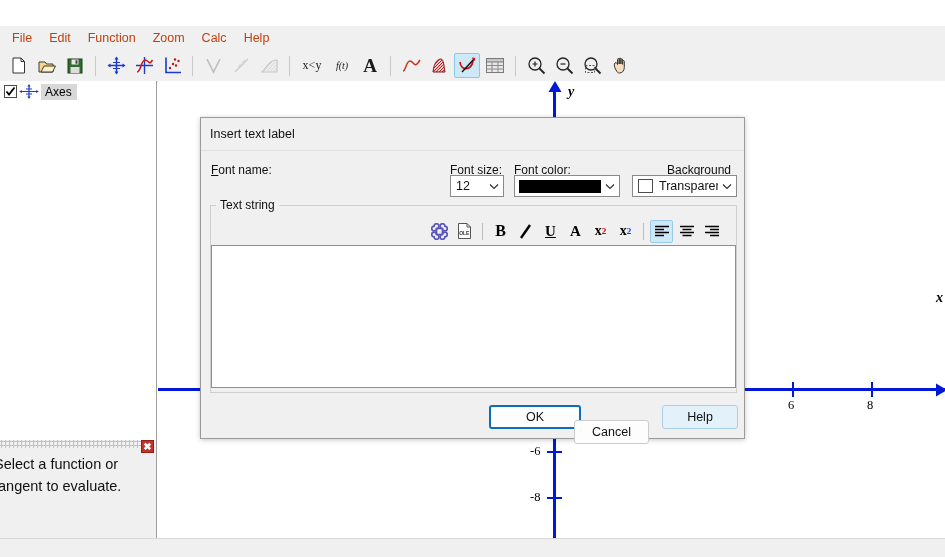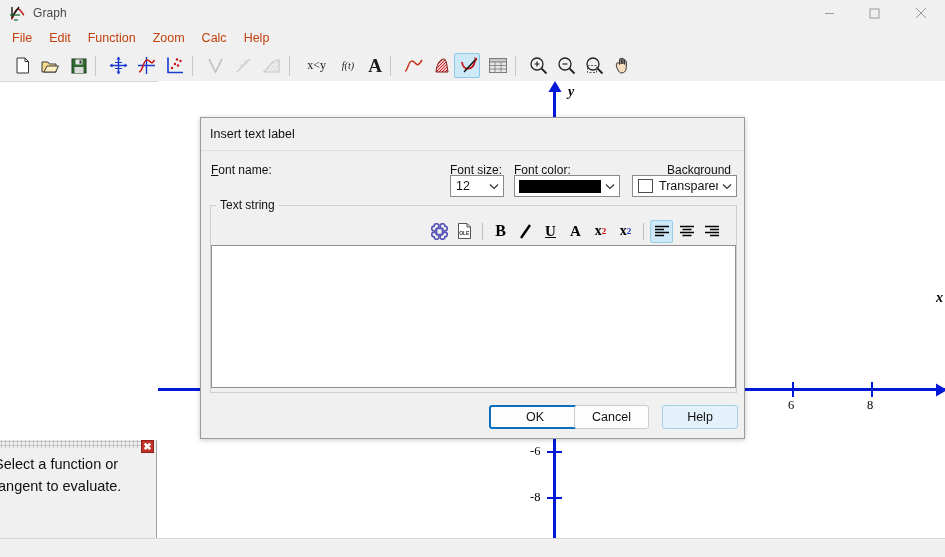--- a/index.html
+++ b/index.html
@@ -54,21 +54,21 @@
 
   
   .toolbar {
     position: absolute; left: 0; top: 50px; width: 945px; height: 31px;
     background: #f0f0f0;
     border-bottom: 1px solid #d4d4d4;
     display: flex; align-items: center;
   }
   .tb-btn {
     width: 26px; height: 25px; margin: 0 1px;
-    display: flex; align-items: center; justify-content: flex-end;
+    display: flex; align-items: center; justify-content: center;
     border: 1px solid transparent; border-radius: 2px;
     box-sizing: border-box;
   }
   .tb-btn.active {
     background: #cde8f7; border: 1px solid #8cc6e8;
   }
   .tb-sep {
     width: 1px; height: 20px; background: #c8c8c8; margin: 0 6px;
   }
   .tb-gap { width: 5px; }
@@ -246,48 +246,20 @@
     display: flex; align-items: center; justify-content: center;
   }
   .dlg-btn.primary { border: 2px solid #0a6ebd; background: #fdfdfd; }
   .dlg-btn.hover   { background: #e3f1fa; border: 1px solid #a8cfe8; }
 </style>
 </head>
 <body>
 
 <div class="app">
 
-  <div class="titlebar">
-    <div class="title-icon">
-      <svg width="17" height="17" viewBox="0 0 17 17">
-        <path d="M2 14 C5 14, 5 4, 9 4 C12 4, 13 9, 15 10" stroke="#c02020" stroke-width="1.6" fill="none"></path>
-        <path d="M3 2 L3 13 M10 2 L3.5 11" stroke="#1a1a1a" stroke-width="1.4" fill="none"></path>
-        <path d="M1 10 L11 10" stroke="#1a6b2a" stroke-width="1.3"></path>
-        <path d="M5 15 L9 15" stroke="#1a6b2a" stroke-width="1.2"></path>
-      </svg>
-    </div>
-    <div class="title-text">Graph</div>
-    <div class="win-controls">
-      <div class="win-btn">
-        <svg width="11" height="11" viewBox="0 0 11 11">
-            <path d="M1 5.5 L10 5.5" stroke="#9a9a9a" stroke-width="1"></path>
-          </svg>
-      </div>
-      <div class="win-btn">
-        <svg width="11" height="11" viewBox="0 0 11 11">
-            <rect x="1" y="1" width="9" height="9" fill="none" stroke="#9a9a9a" stroke-width="1"></rect>
-          </svg>
-      </div>
-      <div class="win-btn close">
-        <svg width="12" height="12" viewBox="0 0 12 12">
-            <path d="M1 1 L11 11 M11 1 L1 11" stroke="#9a9a9a" stroke-width="1"></path>
-          </svg>
-      </div>
-    </div>
-  </div>
 
   <div class="menubar">
     <div class="menu-item">File</div>
     <div class="menu-item">Edit</div>
     <div class="menu-item">Function</div>
     <div class="menu-item">Zoom</div>
     <div class="menu-item">Calc</div>
     <div class="menu-item">Help</div>
   </div>
 
@@ -432,20 +404,40 @@
         <rect x="2.5" y="9.5" width="9" height="7" fill="none" stroke="#555" stroke-width="1" stroke-dasharray="2 1.5"></rect>
       </svg>
     </div>
     <div class="tb-btn">
       <svg width="19" height="19" viewBox="0 0 19 19">
         <path d="M5 14 C3 11, 3 8, 4 7 C5 6, 6 7, 6.5 8.5 L6.5 3.5 C6.5 2.2, 8.2 2.2, 8.2 3.5 L8.2 8 L8.2 3 C8.2 1.7, 9.9 1.7, 9.9 3 L9.9 8 L9.9 3.8 C9.9 2.5, 11.6 2.5, 11.6 3.8 L11.6 8.4 L11.6 5.4 C11.6 4.2, 13.3 4.2, 13.3 5.4 L13.3 11.5 C13.3 15, 11 17, 8.5 17 C7 17, 6 16, 5 14 Z" fill="#f6ddc0" stroke="#333" stroke-width="1"></path>
       </svg>
     </div>
   </div>
 
+  <div class="left-panel">
+    <div class="tree-row">
+      <span class="tree-check">
+        <svg width="11" height="11" viewBox="0 0 11 11">
+            <path d="M1.5 5.5 L4 8.5 L9.5 1.5" stroke="#000" stroke-width="1.8" fill="none"></path>
+          </svg>
+      </span>
+      <span class="tree-icon">
+        <svg width="20" height="15" viewBox="0 0 20 15">
+          <path d="M10 1 L10 14 M1 7.5 L19 7.5" stroke="#1a3ad0" stroke-width="1.2"></path>
+          <path d="M10 0 L8.4 2.6 L11.6 2.6 Z" fill="#1a3ad0"></path>
+          <path d="M19.8 7.5 L17.2 5.9 L17.2 9.1 Z" fill="#1a3ad0"></path>
+          <path d="M10 15 L8.4 12.4 L11.6 12.4 Z" fill="#1a3ad0"></path>
+          <path d="M0.2 7.5 L2.8 5.9 L2.8 9.1 Z" fill="#1a3ad0"></path>
+          <path d="M7 5 L13 5 M7 10 L13 10" stroke="#1a3ad0" stroke-width="1"></path>
+        </svg>
+      </span>
+      <span class="tree-label">Axes</span>
+    </div>
+  </div>
 
   <div class="hintbox">
     <div class="hint-grip"></div>
     <div class="hint-close">✖</div>
     <div class="hint-text">Select a function or tangent to evaluate.</div>
   </div>
 
   <div class="canvas">
     <div class="axis-x"></div>
     <div class="axis-y"></div>
@@ -571,16 +563,16 @@
     <div class="fmt-btn">
       <svg width="16" height="13" viewBox="0 0 16 13">
         <path d="M1 1.5 L15 1.5 M6 4.5 L15 4.5 M1 7.5 L15 7.5 M6 10.5 L15 10.5" stroke="#000" stroke-width="1.6"></path>
       </svg>
     </div>
   </div>
 
   <div class="textarea"></div>
 
   <div class="dlg-btn primary" style="left:489px;width:92px;">OK</div>
-  <div class="dlg-btn" style="left:574px;width:75px;">Cancel</div>
+  <div class="dlg-btn" style="left:574px;width:75px;margin-top:15px;">Cancel</div>
   <div class="dlg-btn hover" style="left:662px;width:76px;">Help</div>
 
 </div>
 
 </body></html>

